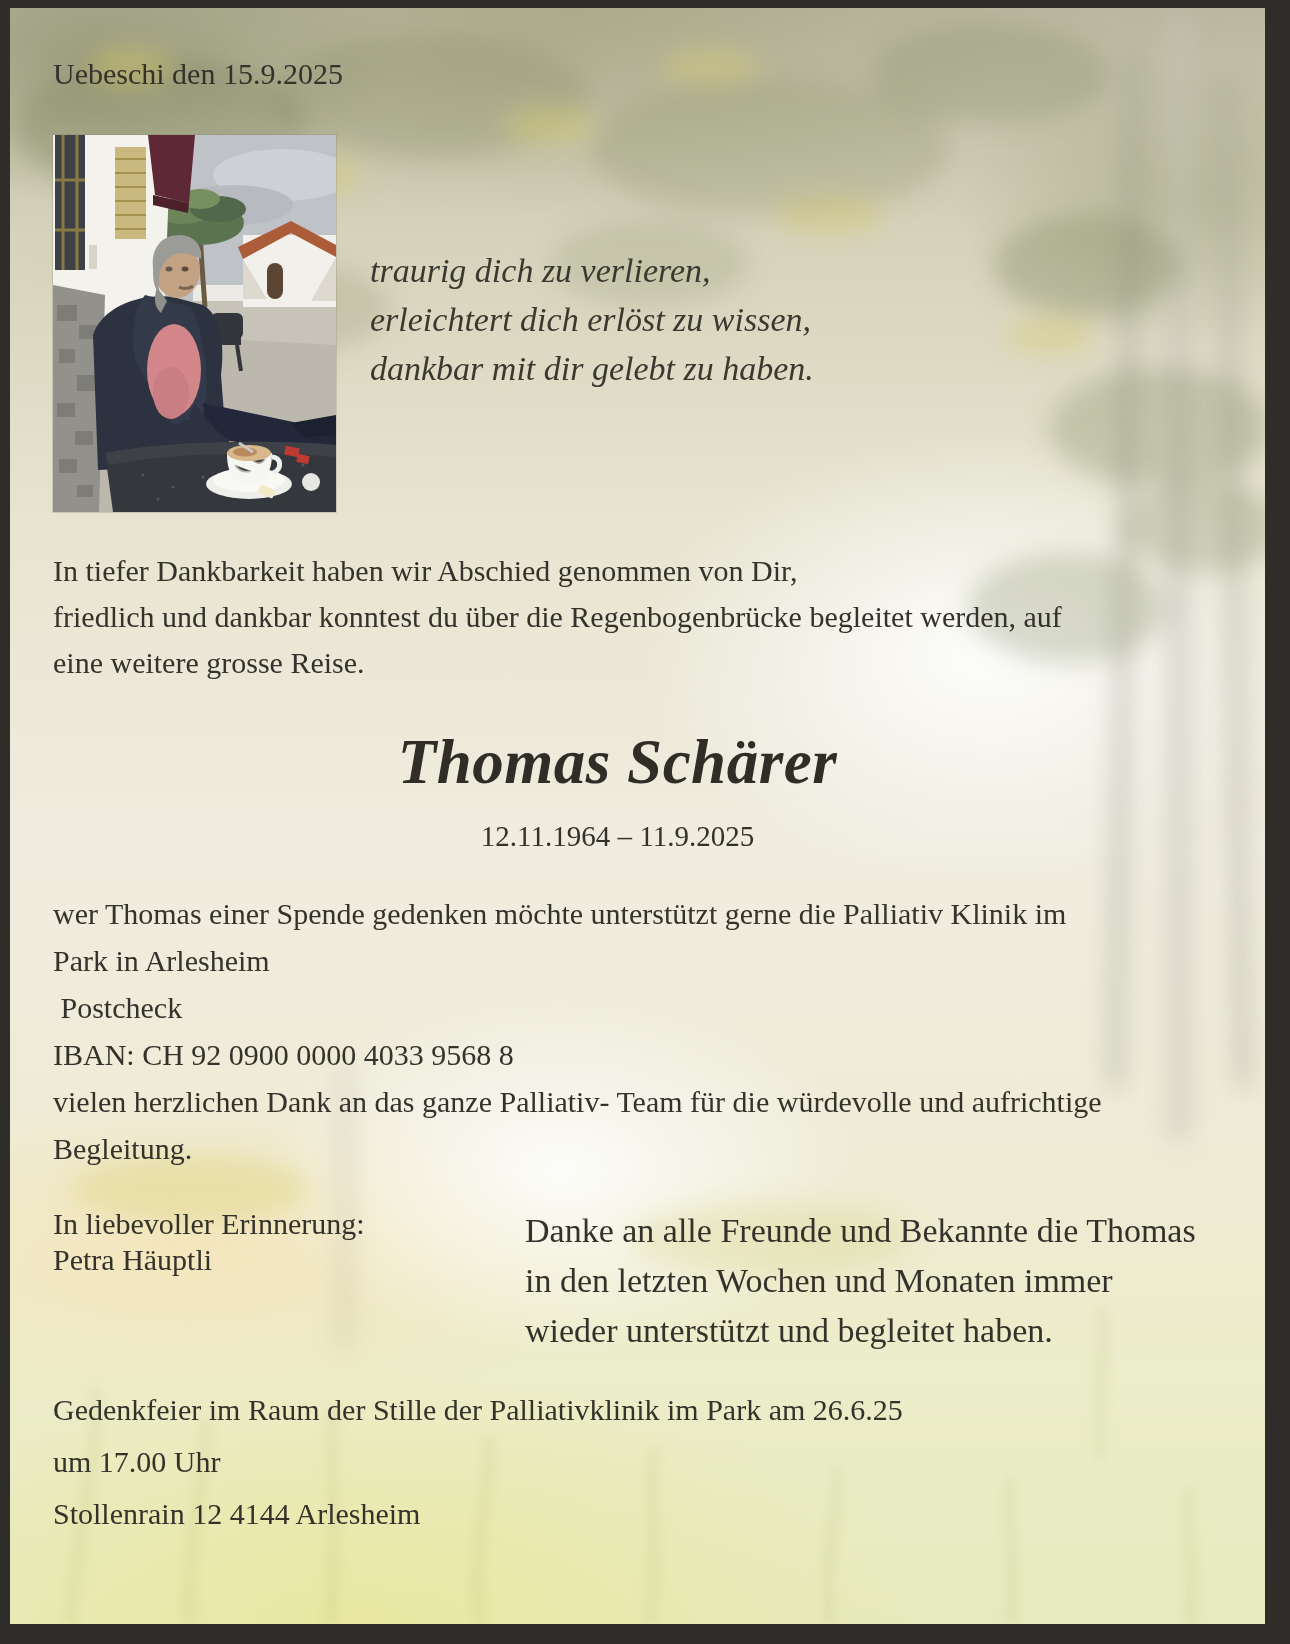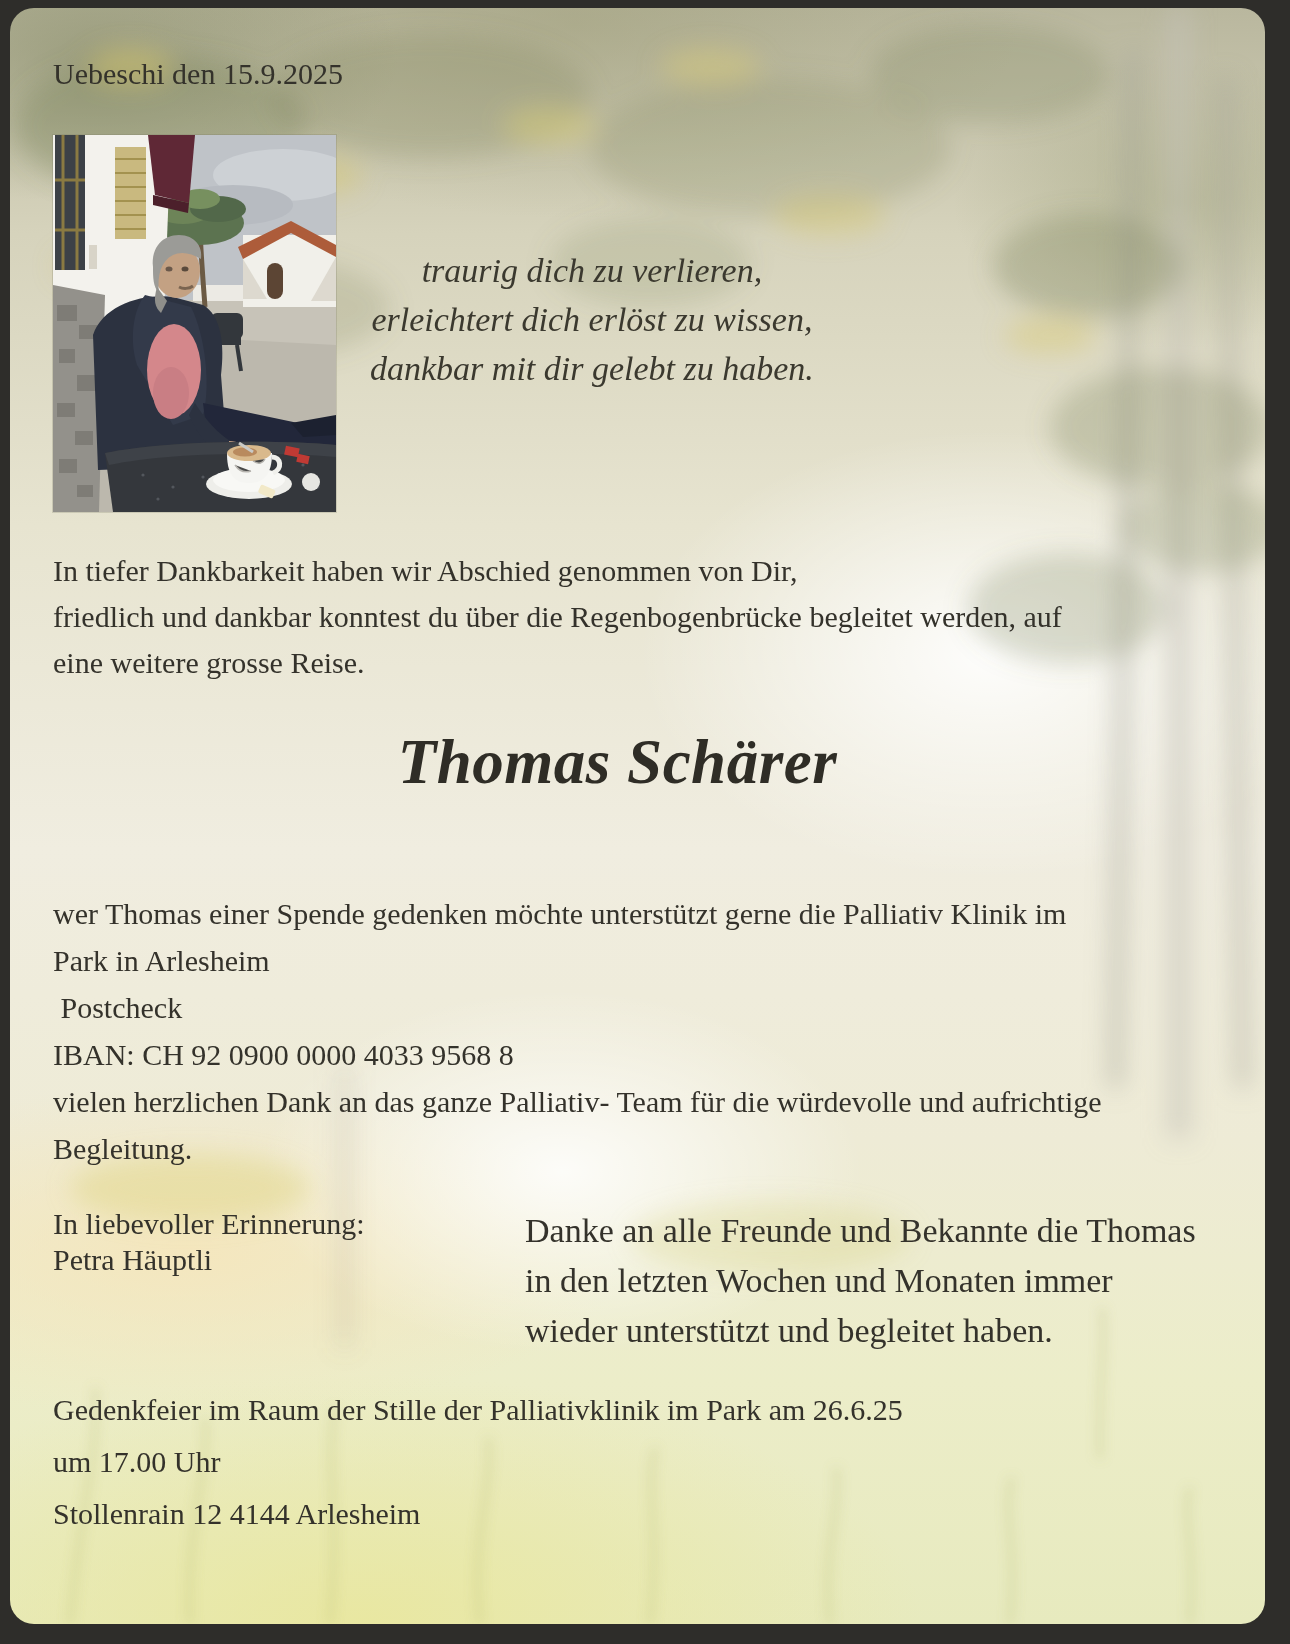--- a/index.html
+++ b/index.html
@@ -14,26 +14,25 @@
     overflow:hidden;
     background:
       radial-gradient(ellipse 500px 320px at 78% 40%, rgba(255,255,255,0.92), rgba(255,255,255,0) 70%),
       radial-gradient(ellipse 430px 260px at 44% 72%, rgba(255,255,255,0.85), rgba(255,255,255,0) 70%),
       radial-gradient(ellipse 620px 230px at 14% 77%, rgba(246,229,185,0.80), rgba(246,229,185,0) 72%),
       radial-gradient(ellipse 720px 320px at 28% 100%, rgba(233,231,158,0.90), rgba(233,231,158,0) 78%),
       radial-gradient(ellipse 430px 210px at 7% 3%, rgba(122,128,90,0.50), rgba(122,128,90,0) 70%),
       radial-gradient(ellipse 620px 270px at 45% 1%, rgba(148,148,108,0.38), rgba(148,148,108,0) 72%),
       radial-gradient(ellipse 320px 210px at 93% 12%, rgba(138,144,100,0.38), rgba(138,144,100,0) 70%),
       linear-gradient(180deg,#b9b79e 0%,#d6d3bc 14%,#e7e4d0 32%,#f0ede0 52%,#eeebd6 70%,#ecedc9 85%,#e7eabe 100%);
-    border-radius: 24px;
   }
   .scenery{position:absolute;left:0;top:0;width:1255px;height:1616px;pointer-events:none;}
   .txt{position:absolute;color:#34322b;white-space:pre;}
   .dateline{left:43px;top:44px;font-size:30px;line-height:44px;}
-  .verse{left:360px;top:238px;font-size:34px;line-height:49px;font-style:italic;color:#3b392f;text-align:center;}
+  .verse{left:360px;top:238px;font-size:34px;line-height:49px;font-style:italic;color:#3b392f;}
   .intro{left:43px;top:540px;font-size:30px;line-height:46px;}
   .name-wrap{position:absolute;left:0;top:718px;width:1215px;text-align:center;}
   .name{font-size:63px;font-weight:bold;color:#2f2d26;letter-spacing:0.5px;font-style:italic;}
   .dates-wrap{position:absolute;left:0;top:812px;width:1215px;text-align:center;}
   .life-dates{font-size:29px;color:#34322b;}
   .donation{left:43px;top:882px;font-size:30px;line-height:47px;}
   .remembrance{left:43px;top:1198px;font-size:30px;line-height:36px;}
   .thanks{left:515px;top:1198px;font-size:34px;line-height:50px;}
   .memorial{left:43px;top:1376px;font-size:30px;line-height:52px;}
   .photo{
@@ -222,20 +221,23 @@
 dankbar mit dir gelebt zu haben.</div>
 
   <div class="txt intro">In tiefer Dankbarkeit haben wir Abschied genommen von Dir,
 friedlich und dankbar konntest du über die Regenbogenbrücke begleitet werden, auf
 eine weitere grosse Reise.</div>
 
   <div class="name-wrap">
     <span class="name">Thomas Schärer</span>
   </div>
 
+  <div class="dates-wrap">
+    <span class="life-dates">12.11.1964 – 11.9.2025</span>
+  </div>
 
   <div class="txt donation">wer Thomas einer Spende gedenken möchte unterstützt gerne die Palliativ Klinik im
 Park in Arlesheim
  Postcheck
 IBAN: CH 92 0900 0000 4033 9568 8
 vielen herzlichen Dank an das ganze Palliativ- Team für die würdevolle und aufrichtige
 Begleitung.</div>
 
   <div class="txt remembrance">In liebevoller Erinnerung:
 Petra Häuptli</div>

